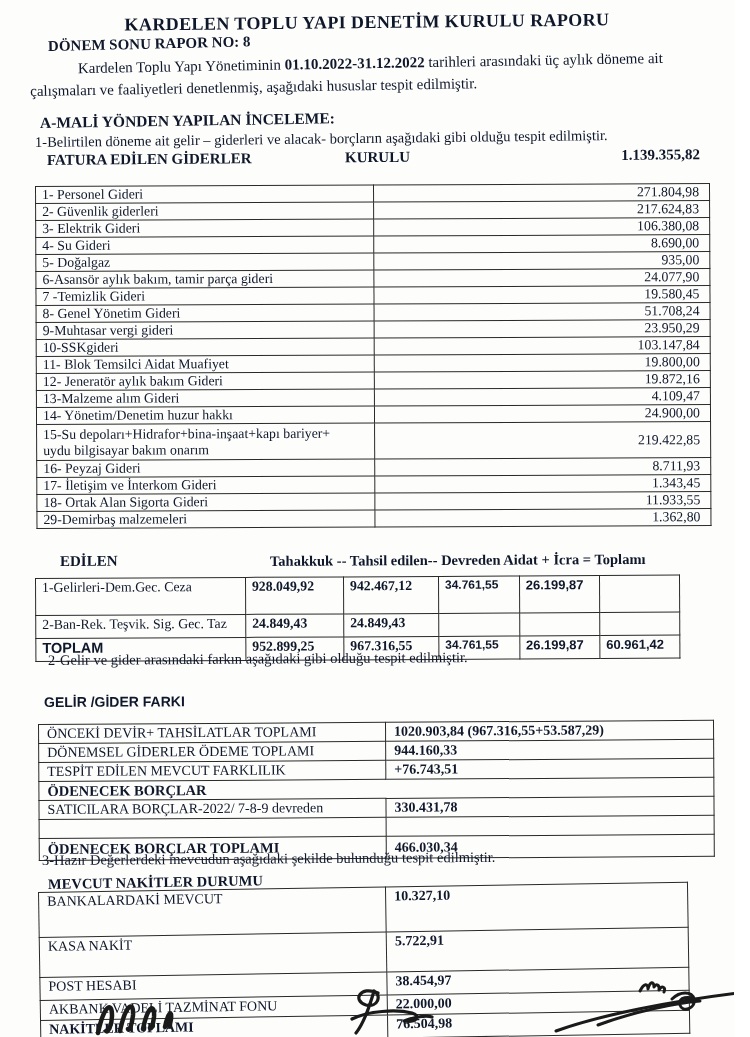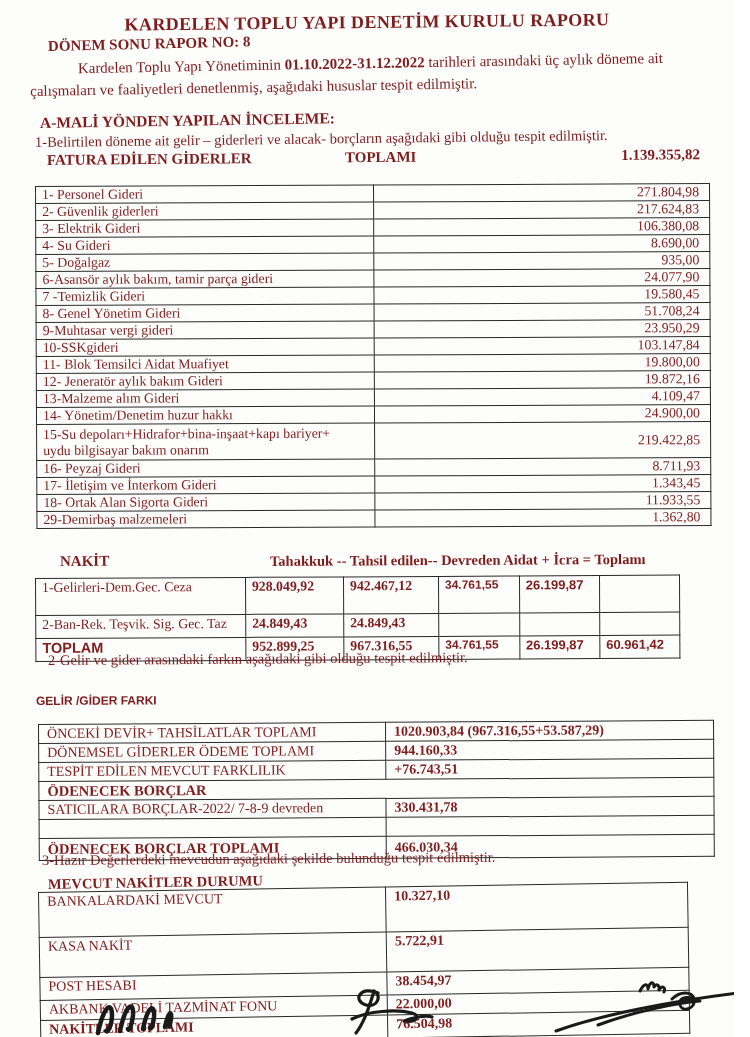--- a/index.html
+++ b/index.html
@@ -2,21 +2,21 @@
 <html><head>
 <meta charset="utf-8">
 <style>
   html,body{margin:0;padding:0;}
   body{background:#ffffff;}
   .page{
     position:relative;
     width:734px;height:1037px;
     background:#fdfdfc;
     font-family:"Liberation Serif", serif;
-    color:#7f1d1d;
+    color:#0f172a;
     overflow:hidden;
   }
   
   .doc-title{
     position:absolute;top:12px;left:0;right:0;
     text-align:center;font-weight:bold;font-size:18px;letter-spacing:.4px;
     transform:rotate(-0.6deg);
   }
   .report-no{
     position:absolute;top:38px;left:48px;
@@ -86,22 +86,22 @@
   .gelir-table td.n5{width:70px;font-family:"Liberation Sans",sans-serif;font-size:13px;}
   .gelir-table tr.r1 td{height:34px;}
   .gelir-table tr.r2 td{height:20px;}
   .gelir-table td.toplam{font-family:"Liberation Sans",sans-serif;font-weight:bold;font-size:14.5px;}
   .gelir-note{
     position:absolute;top:652px;left:48px;font-size:14.5px;
     transform:rotate(-0.4deg);transform-origin:left center;
   }
   
   .fark-head{
-    position:absolute;top:694px;left:36px;
-    font-family:"Liberation Sans",sans-serif;font-weight:bold;font-size:12px;
+    position:absolute;top:694px;left:44px;
+    font-family:"Liberation Sans",sans-serif;font-weight:bold;font-size:14px;
     transform:rotate(-0.3deg);transform-origin:left center;
   }
   .fark-table{
     position:absolute;top:724px;left:38px;width:676px;
     transform:rotate(-0.35deg);transform-origin:left top;
   }
   .fark-table td{
     border:1.6px solid #2a2a2a;
     font-size:14px;height:18px;padding:0 8px;vertical-align:middle;
   }
@@ -144,21 +144,21 @@
 <div class="page">
 
   <div class="doc-title">KARDELEN TOPLU YAPI DENETİM KURULU RAPORU</div>
   <div class="report-no">DÖNEM SONU RAPOR NO: 8</div>
   <div class="intro"><span class="indent"></span><span>Kardelen Toplu Yapı Yönetiminin </span><span class="b">01.10.2022-31.12.2022</span><span> tarihleri arasındaki üç aylık döneme ait çalışmaları ve faaliyetleri denetlenmiş, aşağıdaki hususlar tespit edilmiştir.</span></div>
 
   <div class="sec-a-head">A-MALİ YÖNDEN YAPILAN İNCELEME:</div>
   <div class="sec-a-line">1-Belirtilen döneme ait gelir – giderleri ve alacak- borçların aşağıdaki gibi olduğu tespit edilmiştir.</div>
   <div class="fatura-line">
     <span class="fl-label">FATURA EDİLEN GİDERLER</span>
-    <span class="fl-mid">TOPLAMI</span>
+    <span class="fl-mid">KURULU</span>
     <span class="fl-val">1.139.355,82</span>
   </div>
 
   <table class="exp-table">
     <tbody>
       <tr>
           <td class="el">1- Personel Gideri</td>
           <td class="ev">271.804,98</td>
         </tr>
       <tr>
@@ -233,21 +233,21 @@
           <td class="ev">11.933,55</td>
         </tr>
       <tr>
           <td class="el">29-Demirbaş malzemeleri</td>
           <td class="ev">1.362,80</td>
         </tr>
     </tbody>
   </table>
 
   <div class="gelir-line">
-    <span>NAKİT</span>
+    <span>EDİLEN</span>
     <span class="gl-head">Tahakkuk -- Tahsil edilen-- Devreden Aidat + İcra  =  Toplamı</span>
   </div>
 
   <table class="gelir-table">
     <tbody>
       <tr class="r1">
         <td class="glabel">1-Gelirleri-Dem.Gec. Ceza</td>
         <td class="n1">928.049,92</td>
         <td class="n2">942.467,12</td>
         <td class="n3">34.761,55</td>

